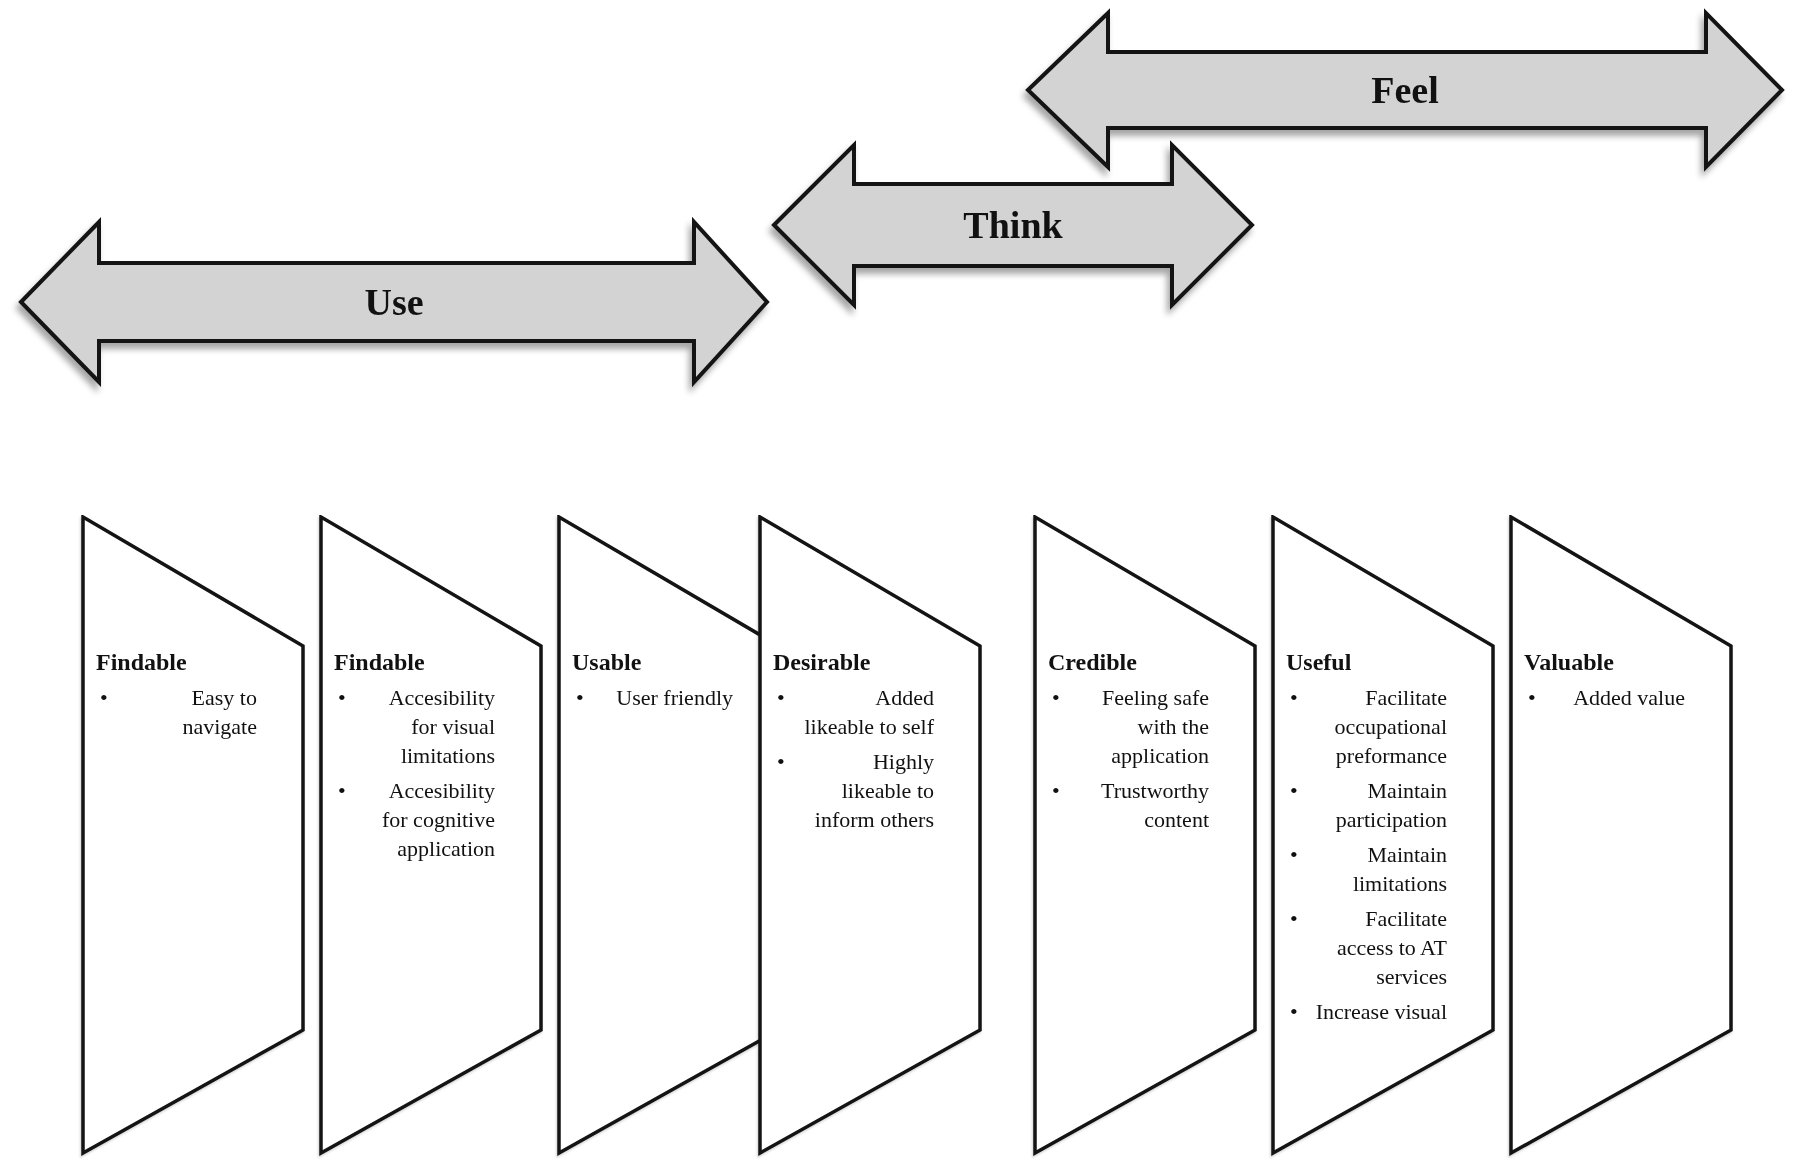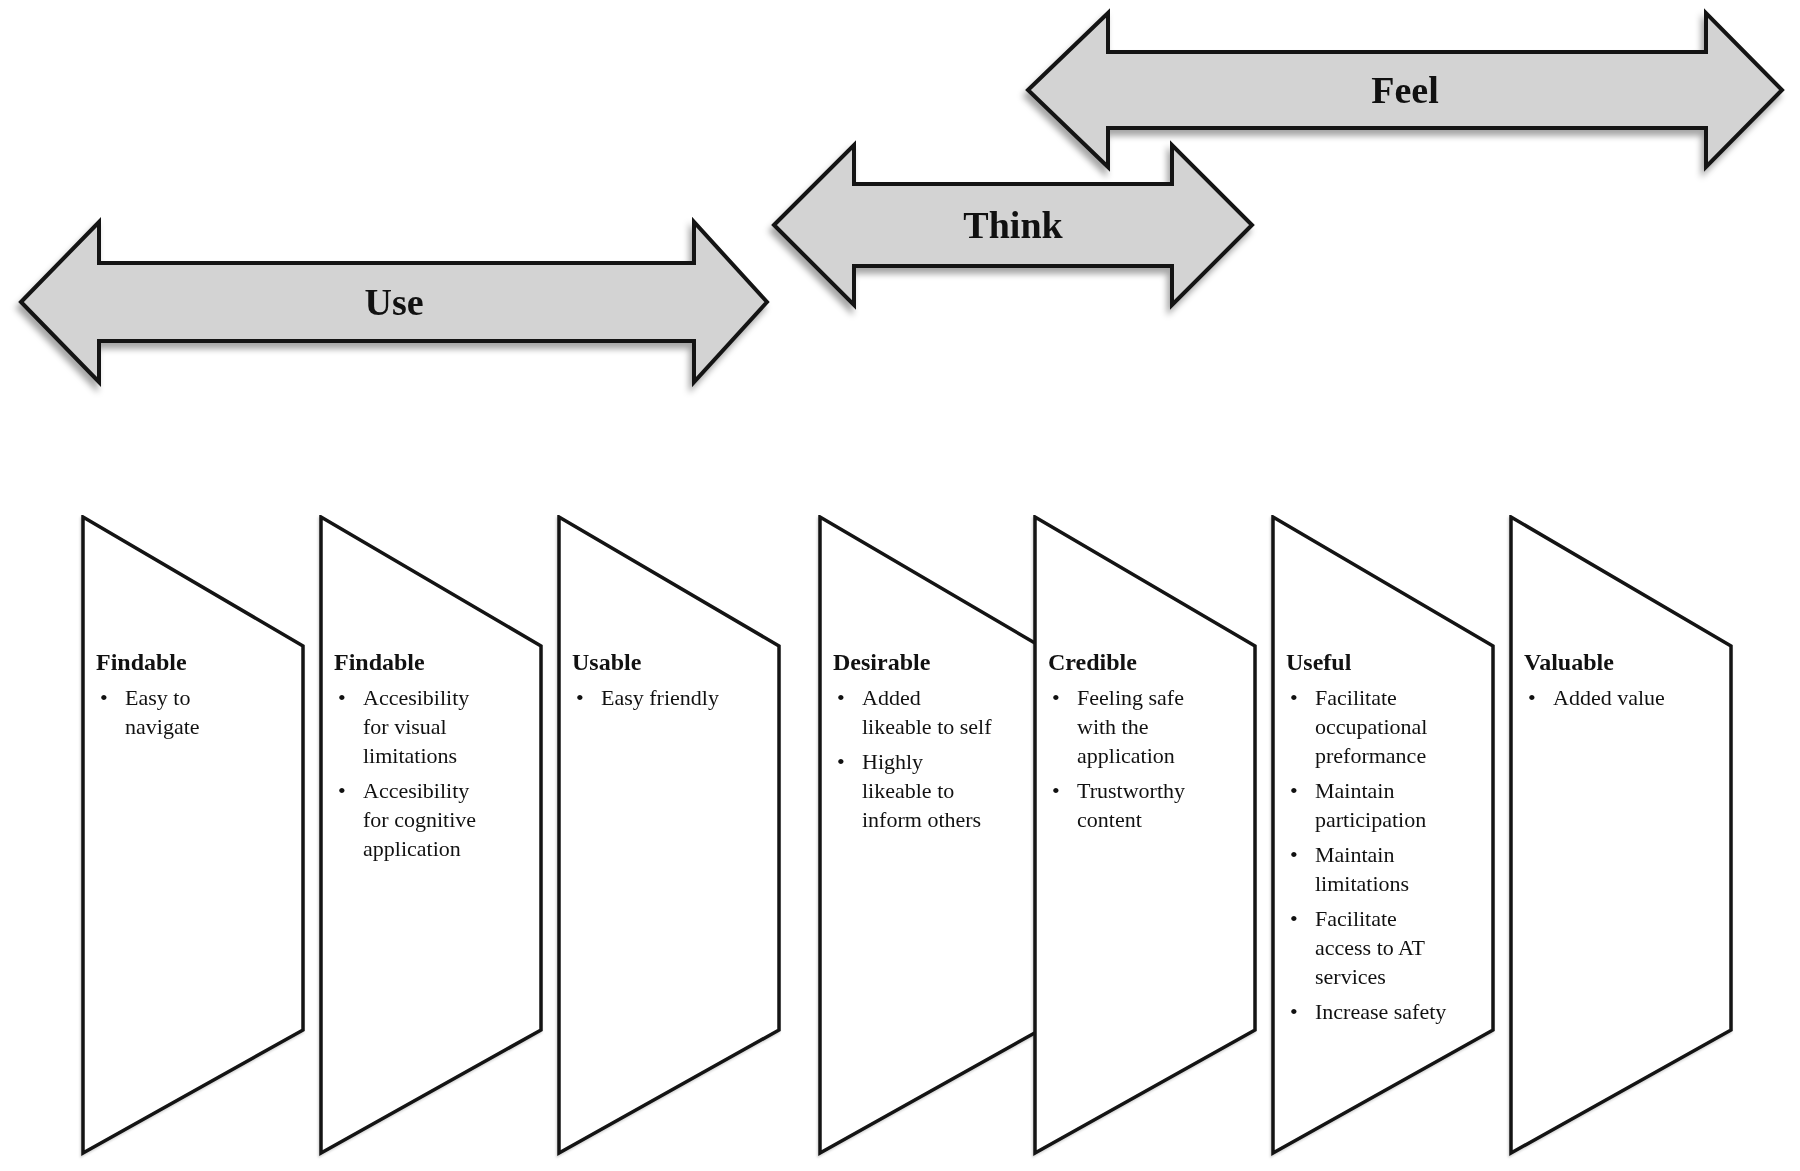--- a/index.html
+++ b/index.html
@@ -52,20 +52,21 @@
   .panel-title{
     font-weight:bold;
     font-size:24px;
     line-height:28px;
     margin:0 0 7px 0;
   }
   ul.panel-bullets{
     margin:0;padding:0;
     list-style:none;
     width:161px;
+    text-align:right;
   }
   li.bullet-item{
     position:relative;
     padding-left:29px;
     margin:0 0 6px 0;
     font-size:22px;
     line-height:29px;
     width:132px;
   }
   li.bullet-item::before{
@@ -122,26 +123,26 @@
       </div>
     </div>
 
     <div class="panel" style="left: 557px;">
       <svg class="panel-shape" width="224" height="641" viewBox="0 0 224 641">
         <polygon class="panel-poly" points="2,2 222,131 222,515 2,638" fill="#ffffff"></polygon>
       </svg>
       <div class="panel-text">
         <div class="panel-title">Usable</div>
         <ul class="panel-bullets">
-            <li class="bullet-item">Easy friendly</li>
+            <li class="bullet-item">User friendly</li>
           </ul>
       </div>
     </div>
 
-    <div class="panel" style="left: 818px;">
+    <div class="panel" style="left: 758px;">
       <svg class="panel-shape" width="224" height="641" viewBox="0 0 224 641">
         <polygon class="panel-poly" points="2,2 222,131 222,515 2,638" fill="#ffffff"></polygon>
       </svg>
       <div class="panel-text">
         <div class="panel-title">Desirable</div>
         <ul class="panel-bullets">
             <li class="bullet-item">Added likeable to self</li>
             <li class="bullet-item">Highly likeable to inform others</li>
           </ul>
       </div>
@@ -164,21 +165,21 @@
       <svg class="panel-shape" width="224" height="641" viewBox="0 0 224 641">
         <polygon class="panel-poly" points="2,2 222,131 222,515 2,638" fill="#ffffff"></polygon>
       </svg>
       <div class="panel-text">
         <div class="panel-title">Useful</div>
         <ul class="panel-bullets">
             <li class="bullet-item">Facilitate occupational preformance</li>
             <li class="bullet-item">Maintain participation</li>
             <li class="bullet-item">Maintain limitations</li>
             <li class="bullet-item">Facilitate access to AT services</li>
-            <li class="bullet-item">Increase safety</li>
+            <li class="bullet-item">Increase visual</li>
           </ul>
       </div>
     </div>
 
     <div class="panel" style="left: 1509px;">
       <svg class="panel-shape" width="224" height="641" viewBox="0 0 224 641">
         <polygon class="panel-poly" points="2,2 222,131 222,515 2,638" fill="#ffffff"></polygon>
       </svg>
       <div class="panel-text">
         <div class="panel-title">Valuable</div>

